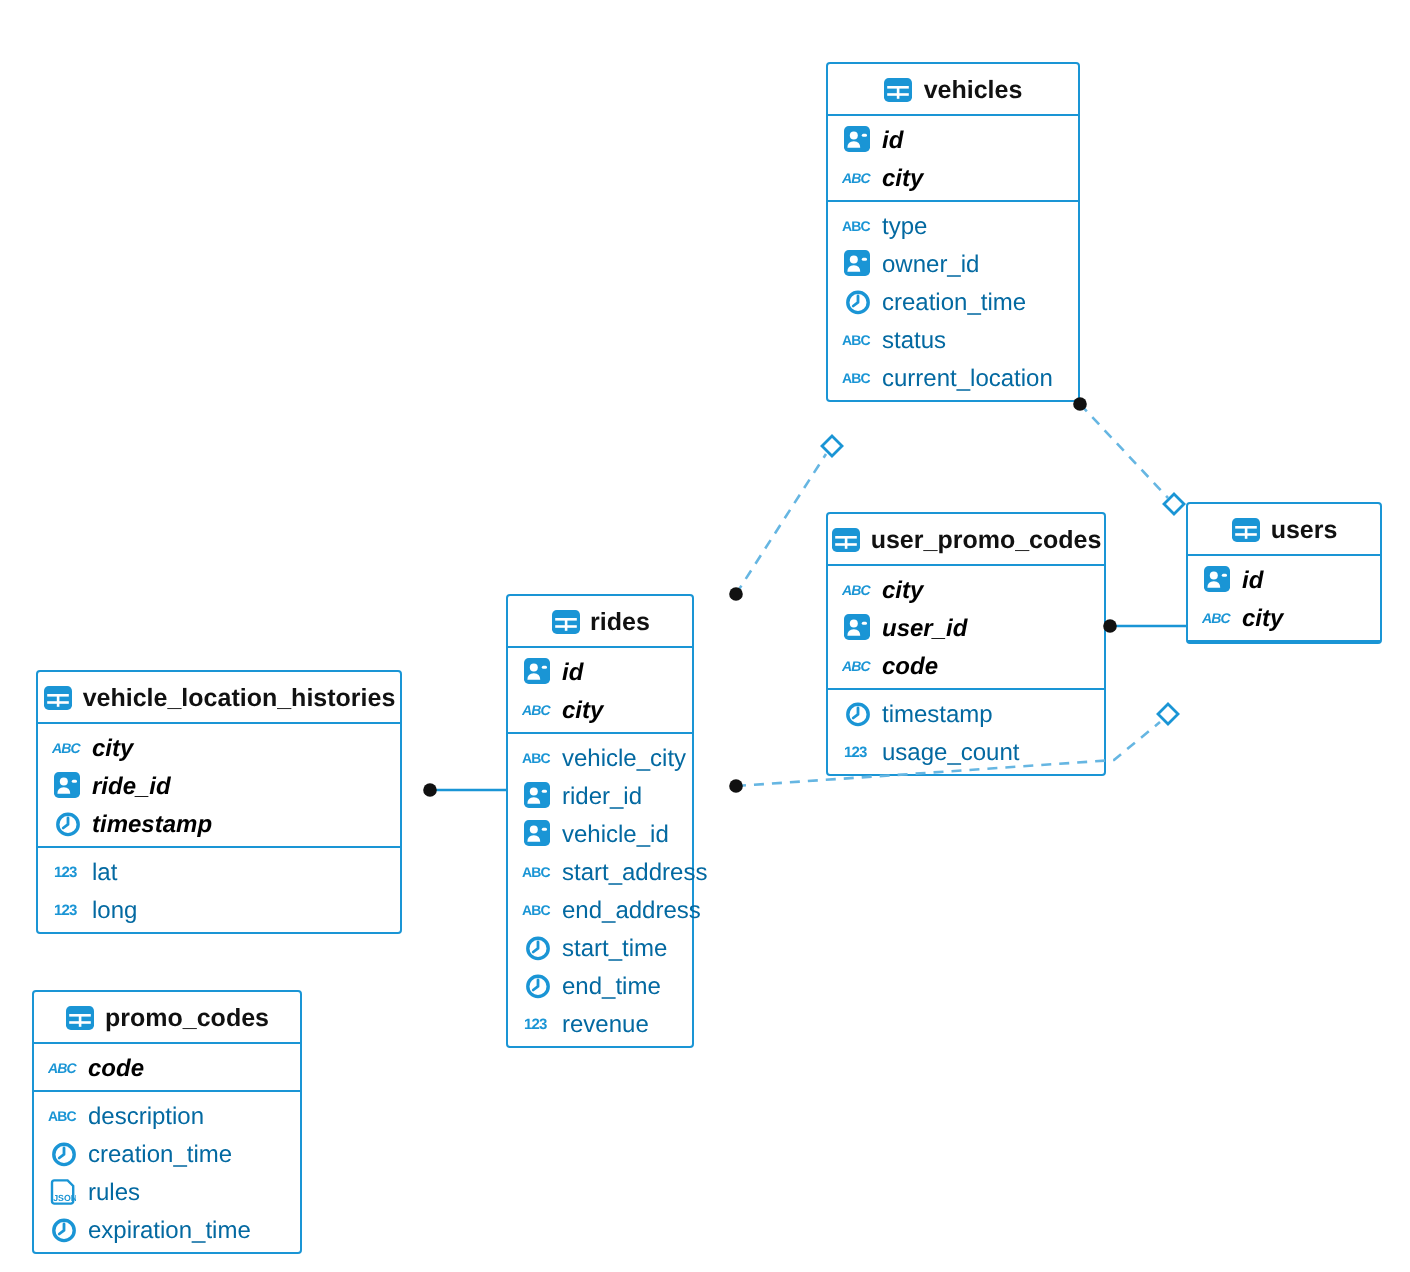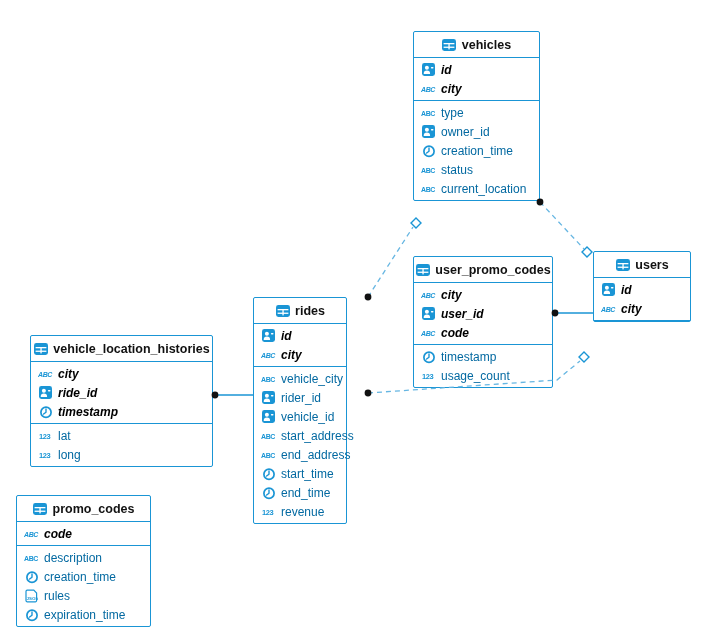--- a/index.html
+++ b/index.html
@@ -322,21 +322,21 @@
         <div class="col-row">
       <span class="type-icon">
             <svg width="15" height="13" viewBox="0 0 15 13">
               <text x="1" y="9.5" font-family="Liberation Sans, sans-serif" font-size="7.5" font-weight="700" fill="#1a95d5" letter-spacing="-0.4">123</text>
             </svg>
           </span>
       <span class="col-name">revenue</span>
     </div>
       </div>
     </div>
-    <div class="er-table" style="left: 30px; top: 335px; width: 183px;">
+    <div class="er-table" style="left: 18px; top: 335px; width: 183px;">
       <div class="table-header">
         <span class="type-icon">
           <svg width="14" height="12" viewBox="0 0 14 12">
             <rect width="14" height="12" rx="2.4" fill="#1a95d5"></rect>
             <rect x="1.6" y="4" width="10.8" height="1.3" fill="#fff"></rect>
             <rect x="1.6" y="7.6" width="10.8" height="1.3" fill="#fff"></rect>
             <rect x="6.4" y="4" width="1.3" height="6.4" fill="#fff"></rect>
           </svg>
         </span>
         <span class="table-title">vehicle_location_histories</span>

